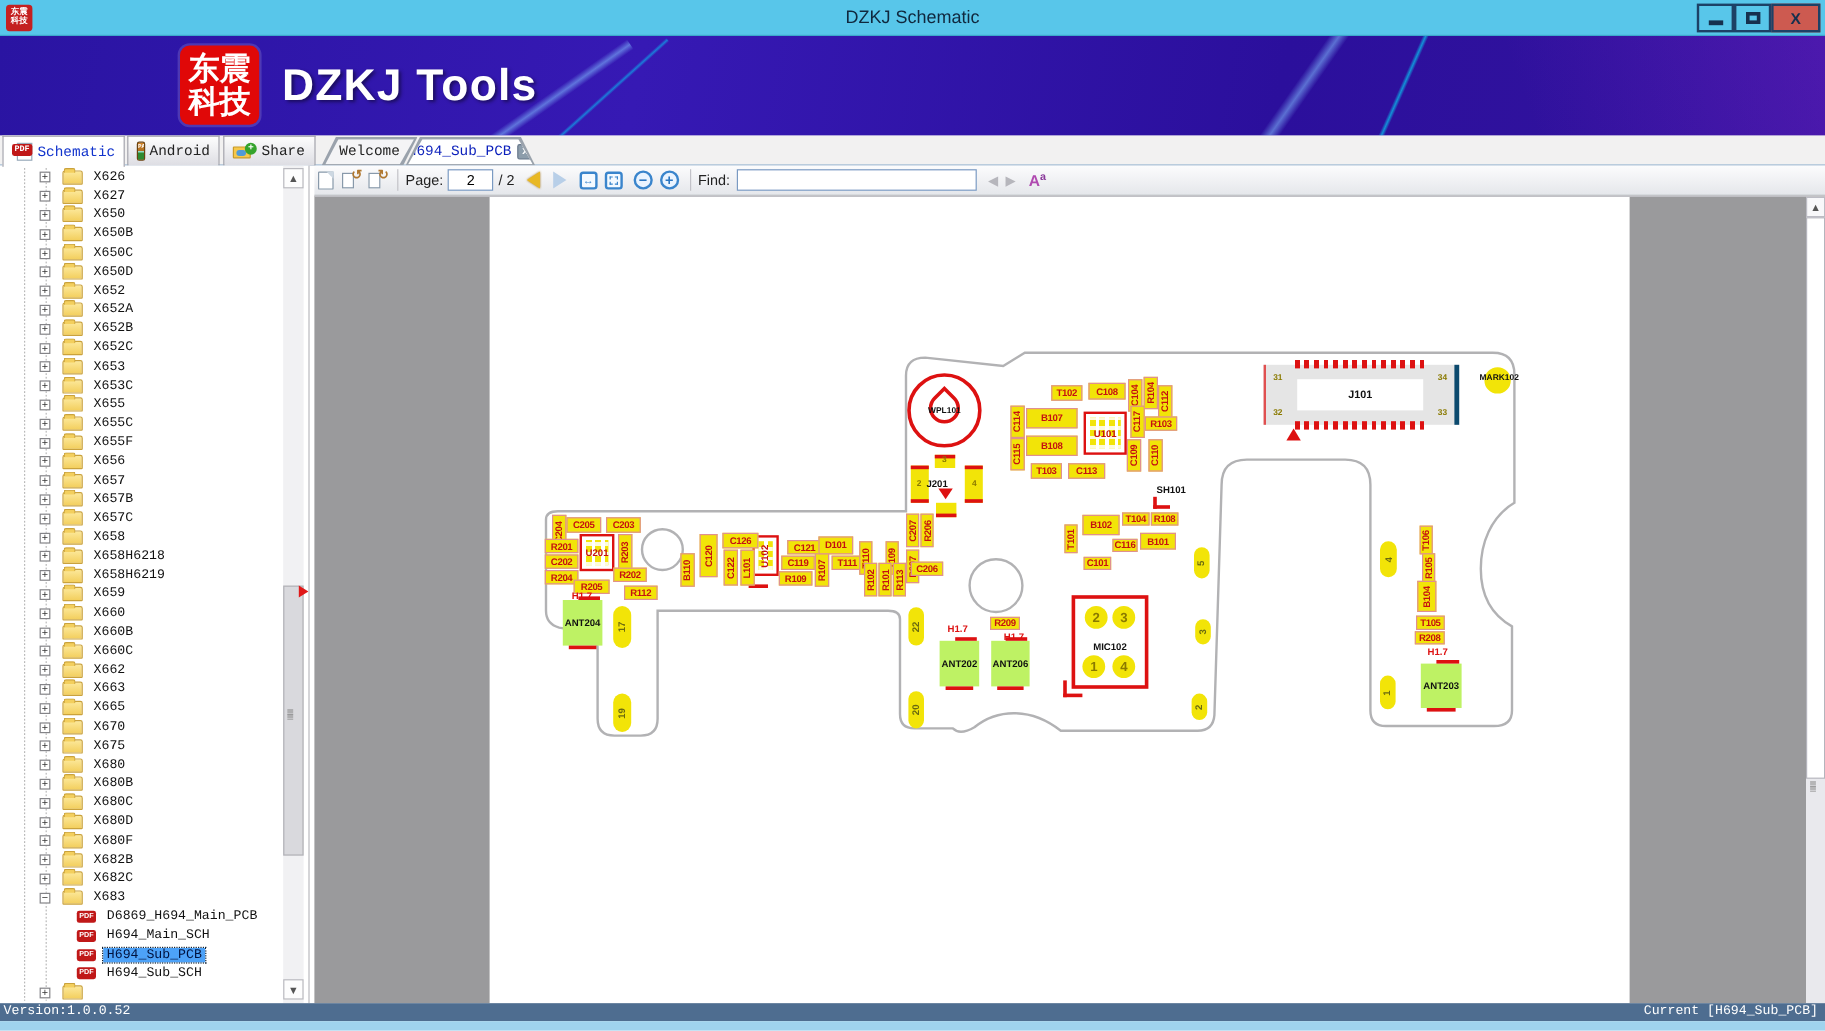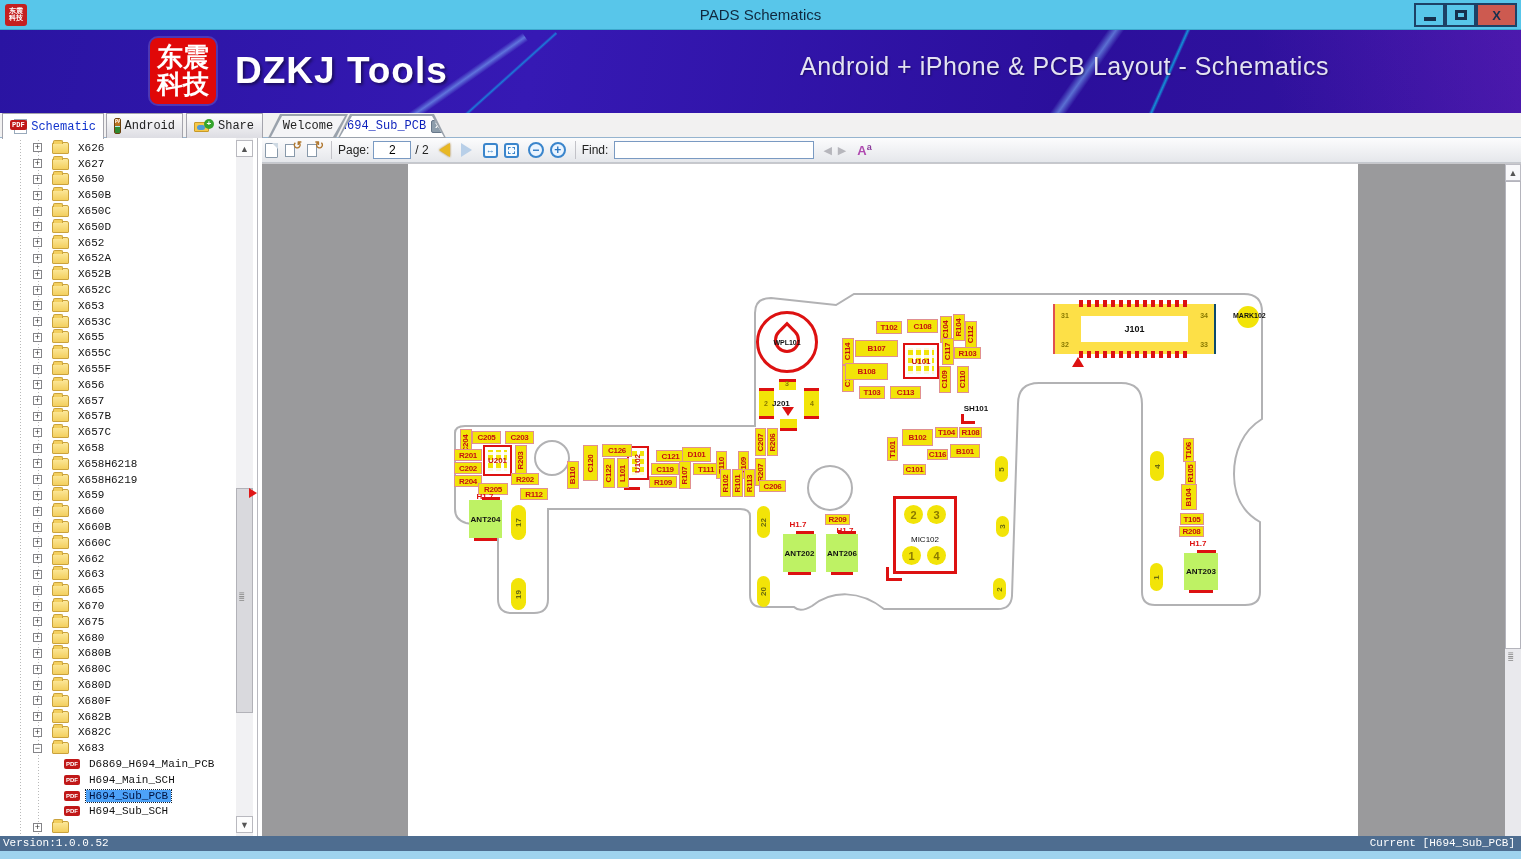--- a/index.html
+++ b/index.html
@@ -120,28 +120,28 @@
   .ic .pads{position:absolute;inset:3px;background-image:repeating-linear-gradient(0deg,rgba(255,255,255,.85) 0 3px,rgba(255,255,255,0) 3px 8px),repeating-linear-gradient(90deg,#f2e408 0 5px,#fff 5px 8px)}
   .ic .txt{z-index:1}
   .lbr{border-left:3px solid #dd1111;border-bottom:3px solid #dd1111;background:none}
   .tri{border-left:6px solid transparent;border-right:6px solid transparent;border-bottom:10px solid #dd1111;background:none}
 
   #wpl{position:absolute;border:3px solid #dd1111;border-radius:50%;background:#fff}
   #wpl .drop{position:absolute;left:50%;top:50%;width:26px;height:26px;margin:-15px 0 0 -13px;border:3px solid #dd1111;border-radius:0 50% 50% 50%;transform:rotate(45deg)}
   #wpl .wlab{position:absolute;left:0;right:0;top:25px;text-align:center;font-size:7px;font-weight:bold;color:#111}
   #mark102{position:absolute;background:#f2e408;border-radius:50%}
   #mark102 .txt{position:absolute;left:-4px;top:6px;font-size:7px;font-weight:bold;color:#111;white-space:nowrap}
-  #j101{position:absolute;background:#fde047;border-left:2px solid #e05050;border-right:2px solid #0c4a6e}
+  #j101{position:absolute;background:#e5e5e5;border-left:2px solid #e05050;border-right:4px solid #0c4a6e}
   #j101 .jin{position:absolute;left:26px;top:12px;right:26px;bottom:12px;background:#fff}
   #j101 .pinrow{position:absolute;left:24px;right:24px;height:7px;background:repeating-linear-gradient(90deg,#dd1111 0 4px,transparent 4px 8px)}
   #j101 .jnum{position:absolute;font-size:7px;font-weight:bold;color:#8a7a00}
   #j101 .jlab{position:absolute;left:0;right:0;top:20px;text-align:center;font-size:9px;font-weight:bold;color:#111}
   #mic{position:absolute;border:3px solid #dd1111;background:#fff}
   #mic .mc{position:absolute;width:19px;height:19px;background:#f2e408;border-radius:50%;color:#8a7a00;font-size:11px;font-weight:bold;display:flex;align-items:center;justify-content:center}
-  #mic .mlab{position:absolute;left:0;right:0;top:36px;text-align:center;font-size:8px;font-weight:normal;color:#111}
+  #mic .mlab{position:absolute;left:0;right:0;top:36px;text-align:center;font-size:8px;font-weight:bold;color:#111}
   #mic .mbr{position:absolute;left:-10px;bottom:-10px;width:16px;height:14px;border-left:3px solid #dd1111;border-bottom:3px solid #dd1111}
   #j201{position:absolute}
   #j201 .jpad{position:absolute;background:#f2e408}
   #j201 .jnum{position:absolute;font-size:7px;font-weight:bold;color:#8a7a00}
   #j201 .jlab{position:absolute;left:14px;top:20px;font-size:8px;font-weight:bold;color:#111}
   #j201 .jtri{position:absolute;left:24px;top:28px;border-left:6px solid transparent;border-right:6px solid transparent;border-top:9px solid #dd1111}
 
   
   #statusbar{position:absolute;left:0;bottom:8px;width:100%;height:15px;background:#4e6d90;color:#fff;font-family:"Liberation Mono",monospace;font-size:11px}
   #status-left{position:absolute;left:3px;top:1px}
@@ -149,42 +149,41 @@
   #bottomstrip{position:absolute;left:0;bottom:0;width:100%;height:8px;background:#9fd3ee}
 </style>
 </head>
 <body>
 
 <div id="titlebar">
   <div id="app-icon">
     <div>东震</div>
       <div>科技</div>
   </div>
-  <div id="win-title">PADS Schematics</div>
+  <div id="win-title">DZKJ Schematic</div>
   <div class="winbtn" id="btn-min">
       <div class="bar"></div>
     </div>
   <div class="winbtn" id="btn-max">
       <div class="box"></div>
     </div>
   <div class="winbtn" id="btn-close">X</div>
 </div>
 
 <div id="banner">
   <div class="streak" id="streak1"></div>
   <div class="streak" id="streak2"></div>
   <div class="streak" id="streak3"></div>
   <div class="streak" id="streak4"></div>
   <div id="banner-shade"></div>
   <div id="logo-box">
     <div>东震</div>
       <div>科技</div>
   </div>
   <div id="app-name">DZKJ Tools</div>
-  <div id="tagline">Android + iPhone &amp; PCB Layout - Schematics</div>
 </div>
 
 <div id="tabstrip">
   <div class="mtab sel" id="tab-schematic">
     <span class="pdficon">
         <span class="page"></span>
         <span class="bdg">PDF</span>
       </span>
     <span>Schematic</span>
   </div>
@@ -526,21 +525,21 @@
         </div>
         <div class="cmp lab v y" style="left: 534px; top: 174px; width: 12px; height: 27px;">
           <span class="txt">C117</span>
         </div>
         <div class="cmp lab y" style="left: 546px; top: 183px; width: 27px; height: 12px;">
           <span class="txt">R103</span>
         </div>
         <div class="cmp lab v y" style="left: 434px; top: 201px; width: 12px; height: 27px;">
           <span class="txt">C115</span>
         </div>
-        <div class="cmp lab y" style="left: 437px; top: 199px; width: 43px; height: 17px;">
+        <div class="cmp lab y" style="left: 447px; top: 199px; width: 43px; height: 17px;">
           <span class="txt">B108</span>
         </div>
         <div class="cmp lab v y" style="left: 531px; top: 202px; width: 12px; height: 27px;">
           <span class="txt">C109</span>
         </div>
         <div class="cmp lab v y" style="left: 549px; top: 202px; width: 12px; height: 27px;">
           <span class="txt">C110</span>
         </div>
         <div class="cmp lab y" style="left: 451px; top: 222px; width: 26px; height: 13px;">
           <span class="txt">T103</span>
@@ -651,21 +650,21 @@
         </div>
         <div class="cmp lab v y" style="left: 347px; top: 264px; width: 11px; height: 28px;">
           <span class="txt">C207</span>
         </div>
         <div class="cmp lab v y" style="left: 359px; top: 264px; width: 11px; height: 28px;">
           <span class="txt">R206</span>
         </div>
         <div class="cmp lab v y" style="left: 347px; top: 294px; width: 11px; height: 28px;">
           <span class="txt">R207</span>
         </div>
-        <div class="cmp lab y" style="left: 351px; top: 316px; width: 27px; height: 12px;">
+        <div class="cmp lab y" style="left: 351px; top: 304px; width: 27px; height: 12px;">
           <span class="txt">C206</span>
         </div>
         <div class="cmp red y" style="left: 377px; top: 355px; width: 26px; height: 10px;">
           <span class="txt">H1.7</span>
         </div>
         <div class="cmp blk y" style="left: 375px; top: 370px; width: 33px; height: 38px;">
           <span class="txt">ANT202</span>
         </div>
         <div class="cmp lab y" style="left: 417px; top: 350px; width: 25px; height: 11px;">
           <span class="txt">R209</span>

